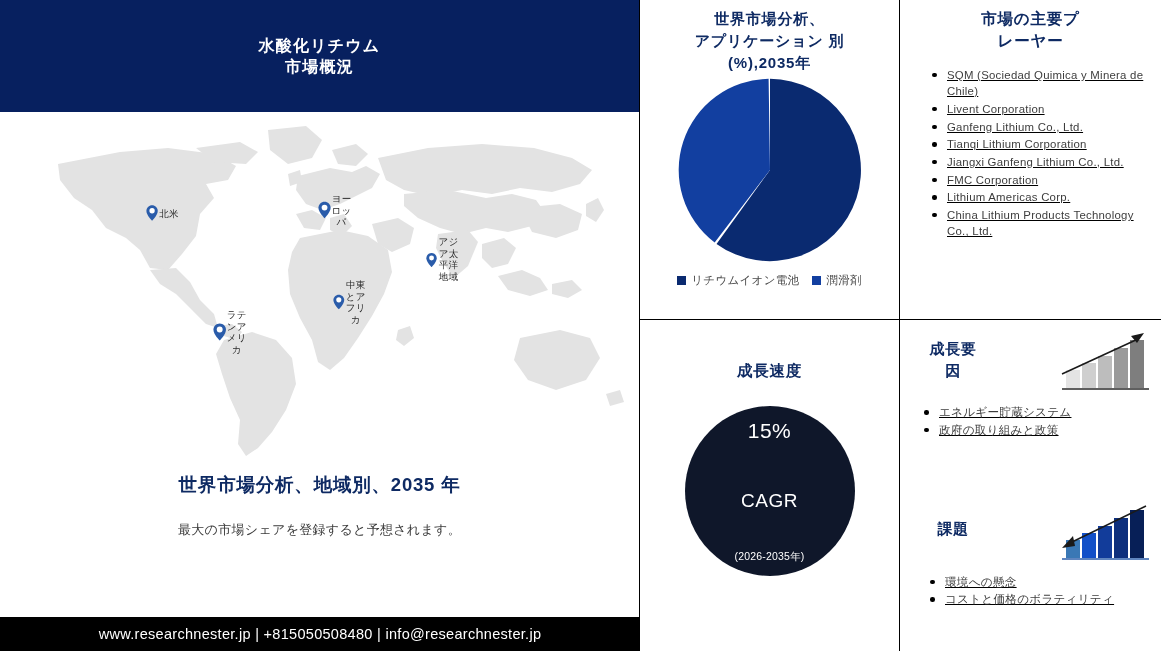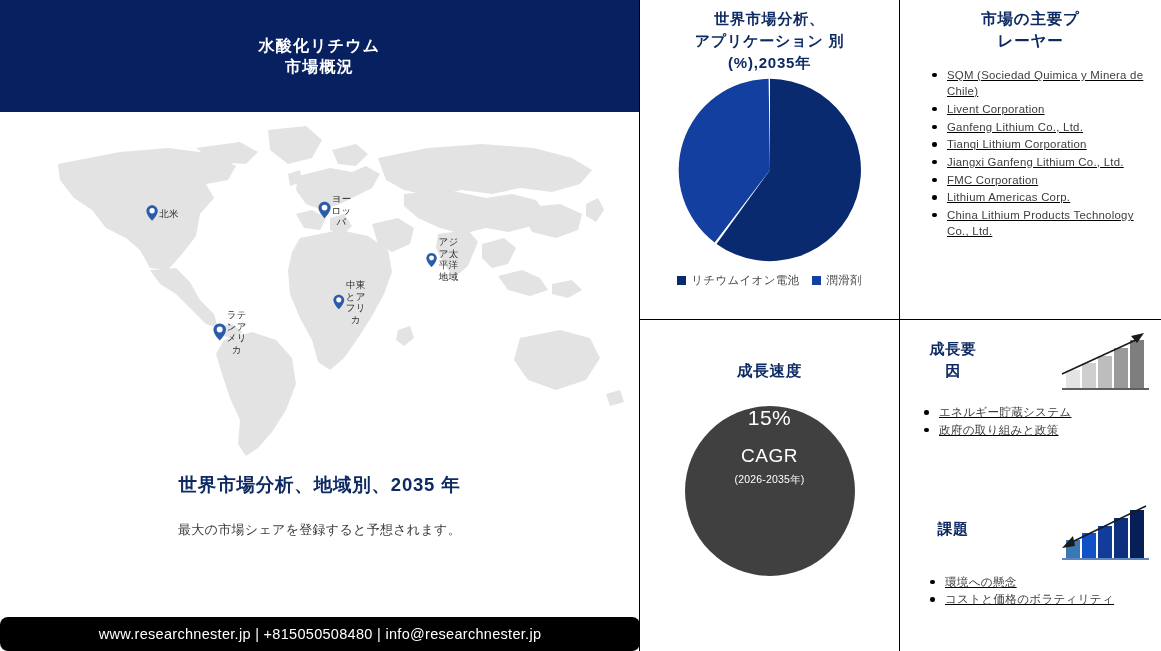--- a/index.html
+++ b/index.html
@@ -82,21 +82,20 @@
 
   .footer-bar {
     position: absolute;
     left: 0; bottom: 0;
     width: 640px; height: 34px;
     background: #000000;
     display: flex; align-items: center; justify-content: center;
     color: #ffffff;
     font-size: 14.5px;
     letter-spacing: 0.3px;
-    border-radius: 8px;
   }
 
   
   .right-grid {
     position: relative;
     width: 521px; height: 651px;
     display: grid;
     grid-template-columns: 260px 261px;
     grid-template-rows: 320px 331px;
   }
@@ -152,25 +151,26 @@
     width: 4.5px; height: 4.5px;
     border-radius: 50%;
     background: #000000;
   }
   ul.bullets.jp li { font-size: 11.6px; }
 
   
   .cagr-circle {
     width: 170px; height: 170px;
     border-radius: 50%;
-    background: #404040;
+    background: #0f172a;
     margin: 24px auto 0;
     display: flex; flex-direction: column;
-    align-items: center; 
+    align-items: center; justify-content: center;
     color: #ffffff;
+    gap: 32px;
   }
   .cagr-pct { font-size: 21px; letter-spacing: 0.5px; }
   .cagr-label { font-size: 19px; margin-top: 15px; letter-spacing: 0.5px; }
   .cagr-period { font-size: 10.5px; margin-top: 6px; letter-spacing: 0.2px; }
 
   
   .split-cell { display: flex; flex-direction: column; padding: 10px 8px 8px; }
   .sub-block { flex: 1; }
   .sub-head {
     display: flex; align-items: flex-start; justify-content: space-between;

